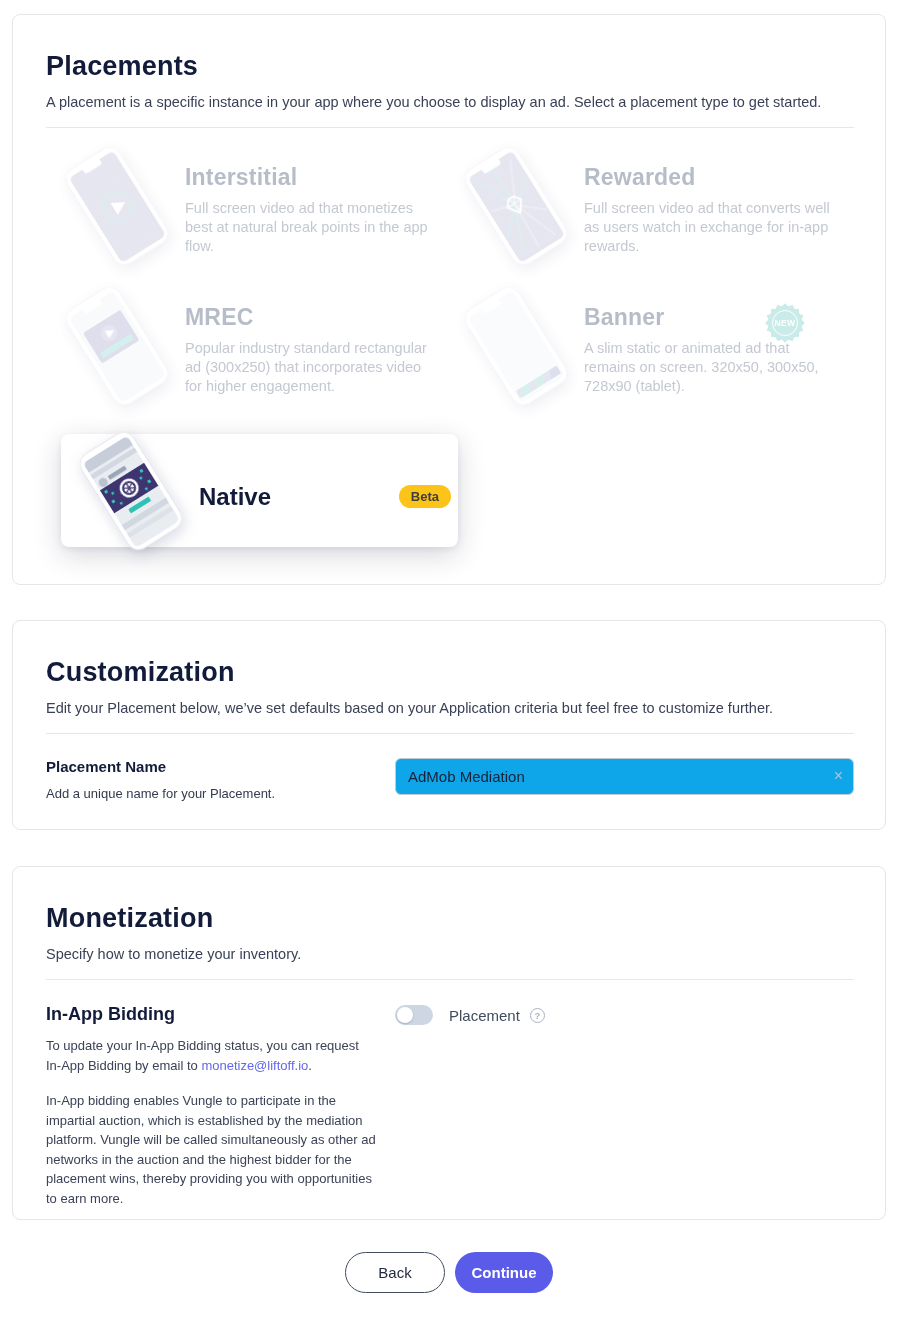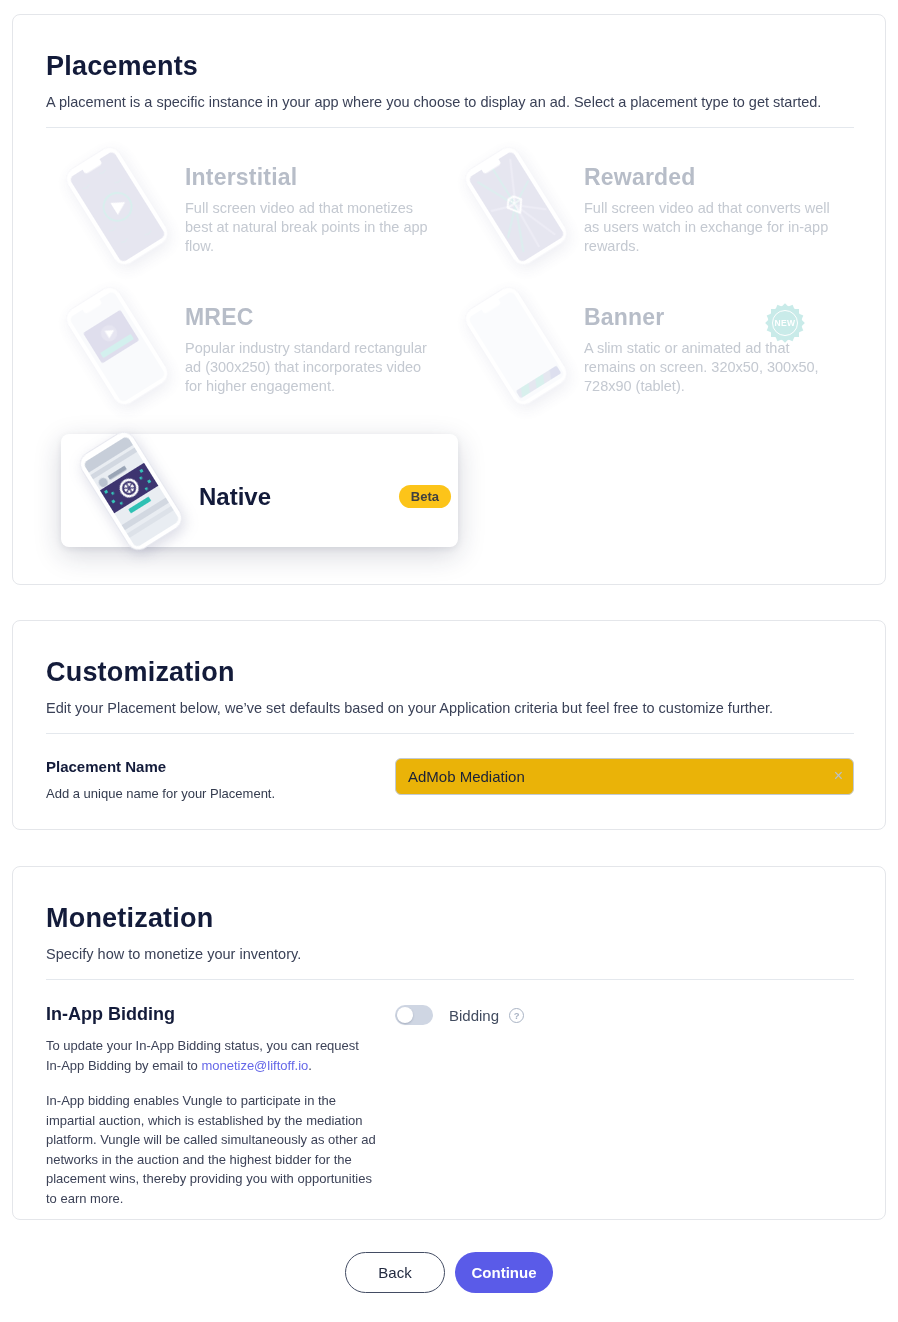--- a/index.html
+++ b/index.html
@@ -72,21 +72,21 @@
 
   
   .field-row { margin-top:24px; display:flex; align-items:flex-start; }
   .field-label-col { width:349px; flex-shrink:0; }
   .field-label { font-size:15px; font-weight:700; color:#131b3a; }
   .field-helper { margin-top:11px; font-size:13px; color:#333b4e; }
   .text-input-wrap { flex:1; position:relative; }
   .text-input {
     width:100%; height:37px; border:1px solid #c2cad4; border-radius:6px;
     padding:0 34px 0 12px; font-size:15px; color:#1a2138;
-    font-family:"Liberation Sans", sans-serif; outline:none; background:#eab308;
+    font-family:"Liberation Sans", sans-serif; outline:none; background:#0ea5e9;
   }
   .clear-x {
     position:absolute; right:11px; top:8px; font-size:16px; color:#b9c0ca;
     cursor:pointer; line-height:20px;
   }
 
   
   .monet-row { margin-top:24px; display:flex; align-items:flex-start; }
   .monet-left { width:349px; flex-shrink:0; padding-right:18px; }
   .monet-label { font-size:18px; font-weight:700; color:#131b3a; }
@@ -324,21 +324,21 @@
       <div class="monet-label">In-App Bidding</div>
       <div class="monet-desc">
         <p><span>To update your In-App Bidding status, you can request In-App Bidding by email to </span><a href="#" class="email-link">monetize@liftoff.io</a><span>.</span></p>
         <p>In-App bidding enables Vungle to participate in the impartial auction, which is established by the mediation platform. Vungle will be called simultaneously as other ad networks in the auction and the highest bidder for the placement wins, thereby providing you with opportunities to earn more.</p>
       </div>
     </div>
     <div class="monet-right">
       <div class="toggle">
         <div class="toggle-knob"></div>
       </div>
-      <span class="toggle-status">Bidding</span>
+      <span class="toggle-status">Placement</span>
       <span class="help-icon">?</span>
     </div>
   </div>
 </section>
 
 <div class="footer">
   <button class="btn btn-back">Back</button>
   <button class="btn btn-continue">Continue</button>
 </div>
 

